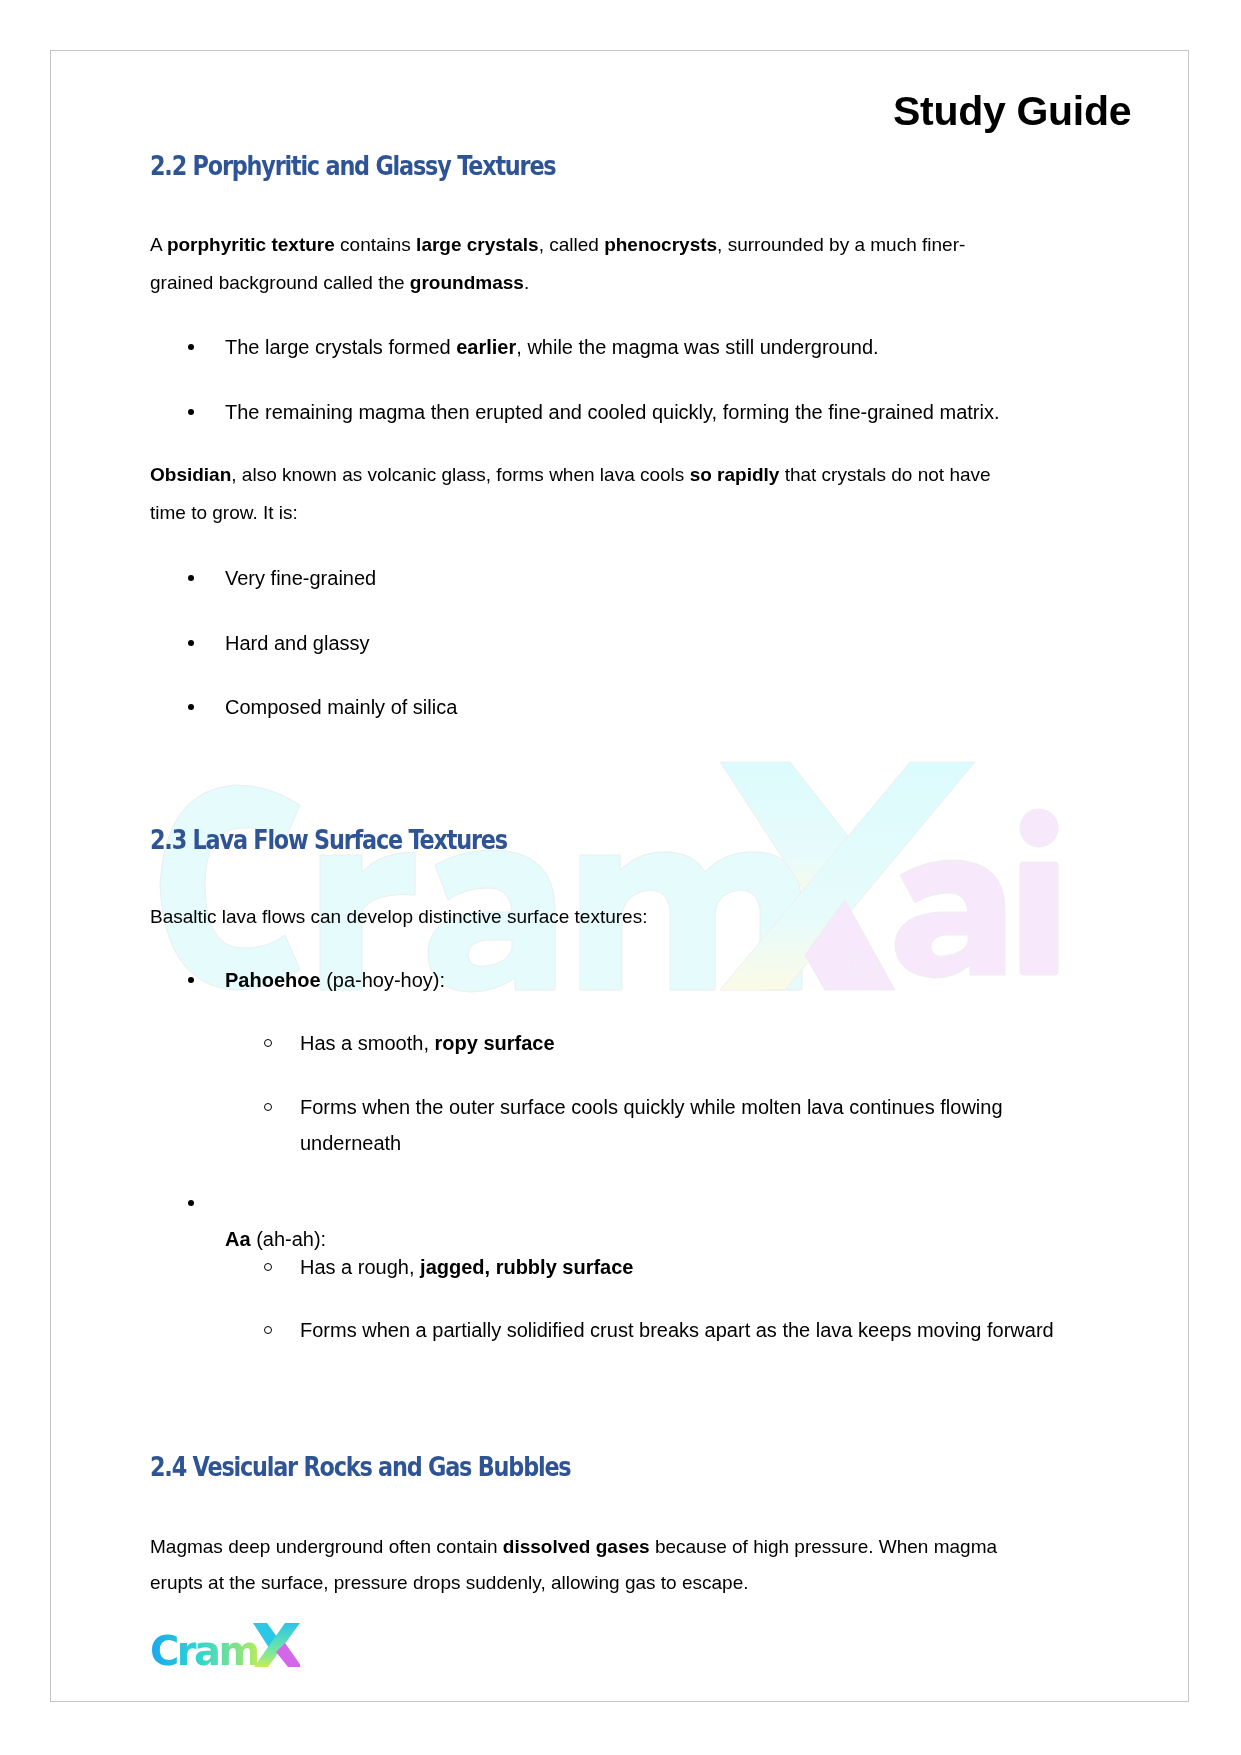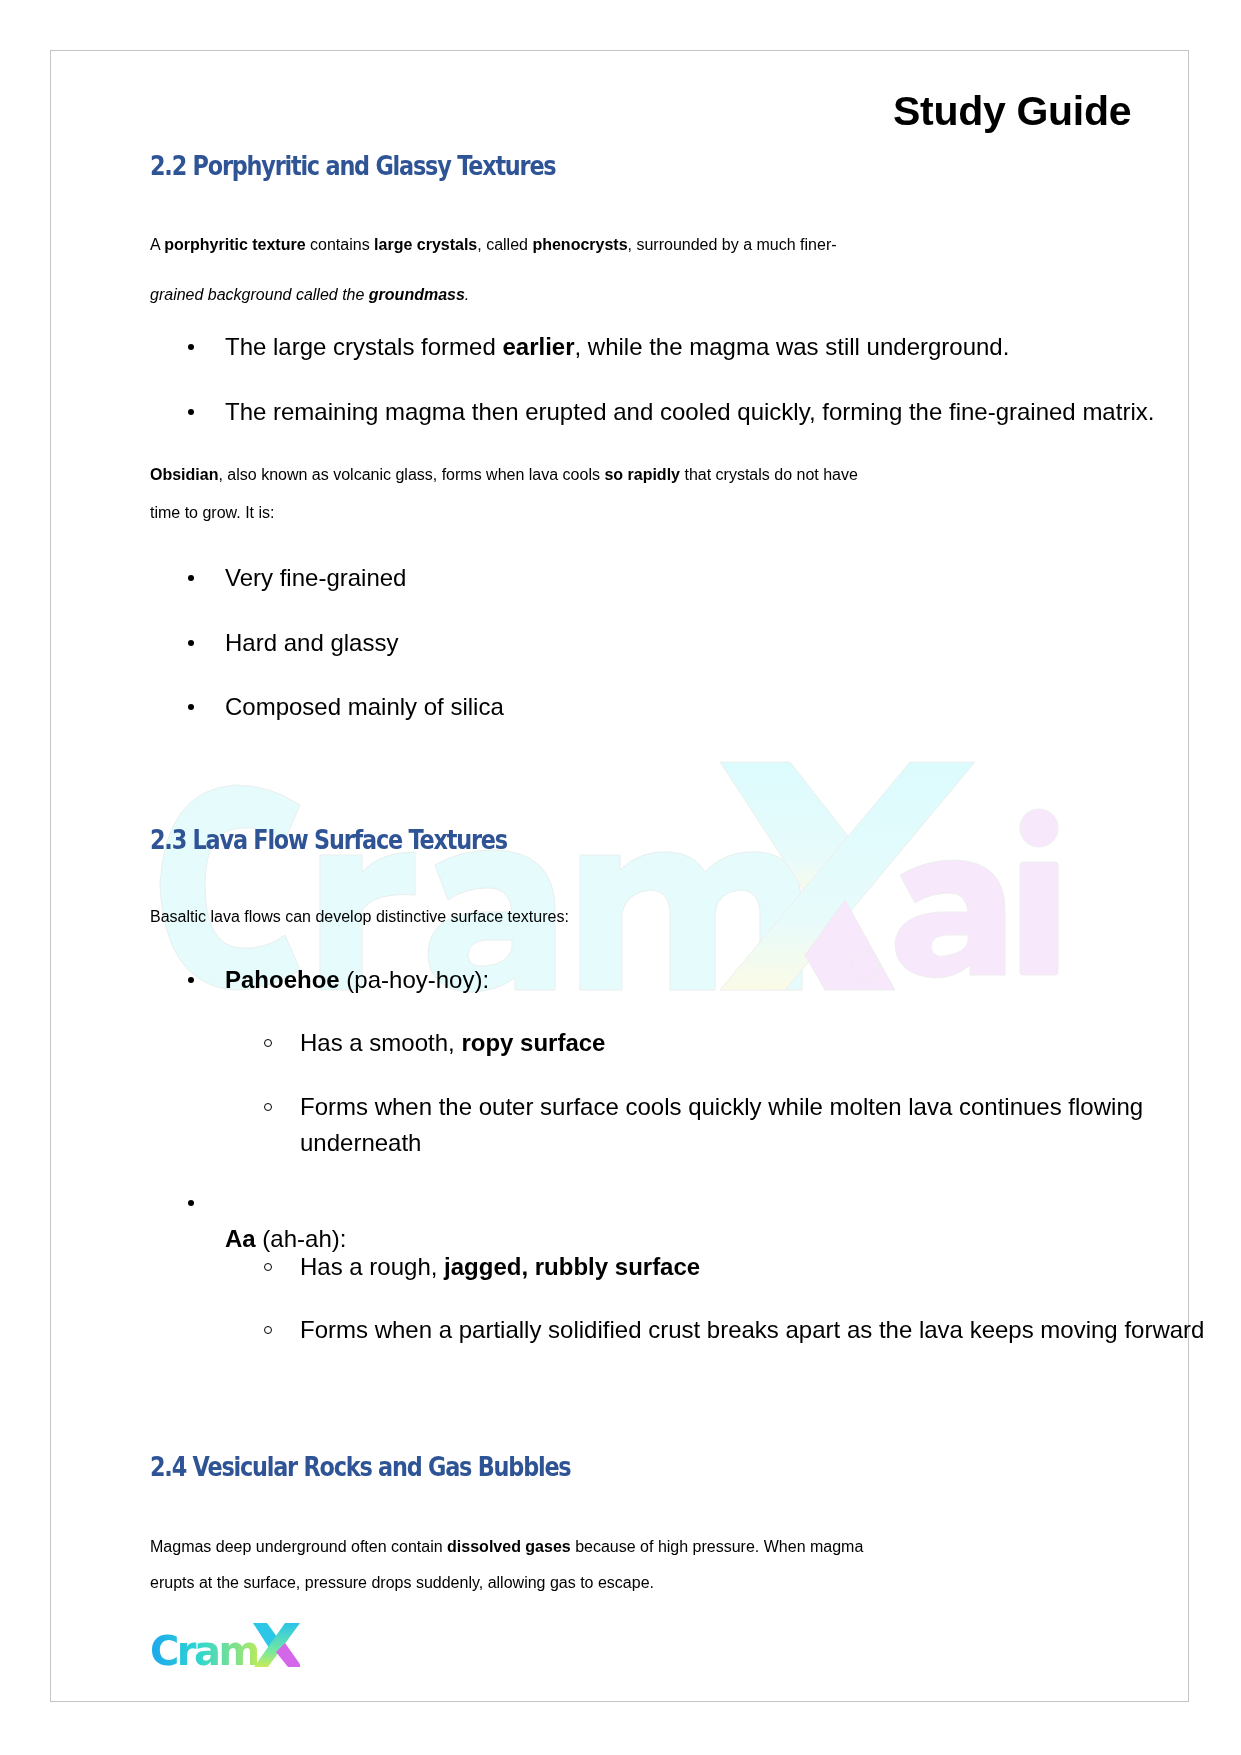--- a/index.html
+++ b/index.html
@@ -4,22 +4,22 @@
 <style>
   html, body { margin: 0; padding: 0; background: #ffffff; }
   body { width: 1241px; height: 1755px; position: relative; overflow: hidden;
          font-family: "Liberation Sans", sans-serif; color: #000; }
   .page { position: absolute; left: 50px; top: 50px; width: 1139px; height: 1652px;
           border: 1.5px solid #c4c4c4; box-sizing: border-box; background: #fff; }
   .abs { position: absolute; white-space: nowrap; }
   .doc-title { left: 893px; top: 88px; font-size: 41px; font-weight: bold; letter-spacing: -0.3px; }
   .h2 { left: 150px; font-family: "DejaVu Sans", sans-serif; font-weight: bold; font-size: 26px;
         color: #2F5496; letter-spacing: -1.4px; transform: scaleX(0.86); transform-origin: left center; }
-  .p { left: 150px; font-size: 16px; line-height: 36px; }
-  .bullet { position: absolute; font-size: 24px; line-height: 36px; }
+  .p { left: 150px; font-size: 19px; line-height: 36px; }
+  .bullet { position: absolute; font-size: 20px; line-height: 36px; }
   .dot { position: absolute; width: 6px; height: 6px; border-radius: 50%; background: #000; }
   .ring { position: absolute; width: 8px; height: 8px; border-radius: 50%; border: 1.3px solid #000; box-sizing: border-box; }
   b { font-weight: bold; }
   .wm { position: absolute; left: 150px; top: 760px; width: 950px; height: 240px; pointer-events: none; z-index: 0; }
   .content { position: absolute; inset: 0; z-index: 1; }
   .logo { position: absolute; left: 150px; top: 1621px; }
 </style>
 </head>
 <body>
 
@@ -57,21 +57,21 @@
 </svg>
 
 <div class="content">
   <div class="abs doc-title">Study Guide</div>
 
   <div class="abs h2" style="top:151px;">2.2 Porphyritic and Glassy Textures</div>
 
   <div class="abs p" style="top:227px;">
     <span>A </span><b>porphyritic texture</b><span> contains </span><b>large crystals</b><span>, called </span><b>phenocrysts</b><span>, surrounded by a much finer-</span>
   </div>
-  <div class="abs p" style="top:277px;font-style:italic;">
+  <div class="abs p" style="top:265px;">
     <span>grained background called the </span><b>groundmass</b><span>.</span>
   </div>
 
   <div class="dot" style="left:188px; top:344px;"></div>
   <div class="abs bullet" style="left:225px; top:329px;">
     <span>The large crystals formed </span><b>earlier</b><span>, while the magma was still underground.</span>
   </div>
 
   <div class="dot" style="left:188px; top:409px;"></div>
   <div class="abs p" style="top:457px;">

